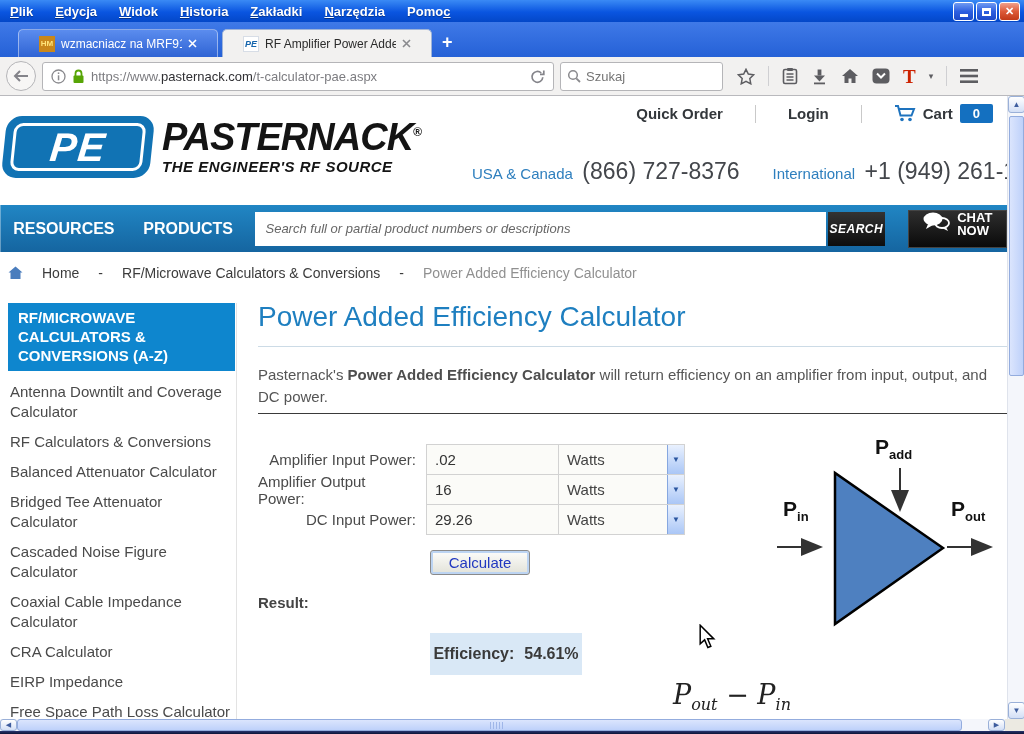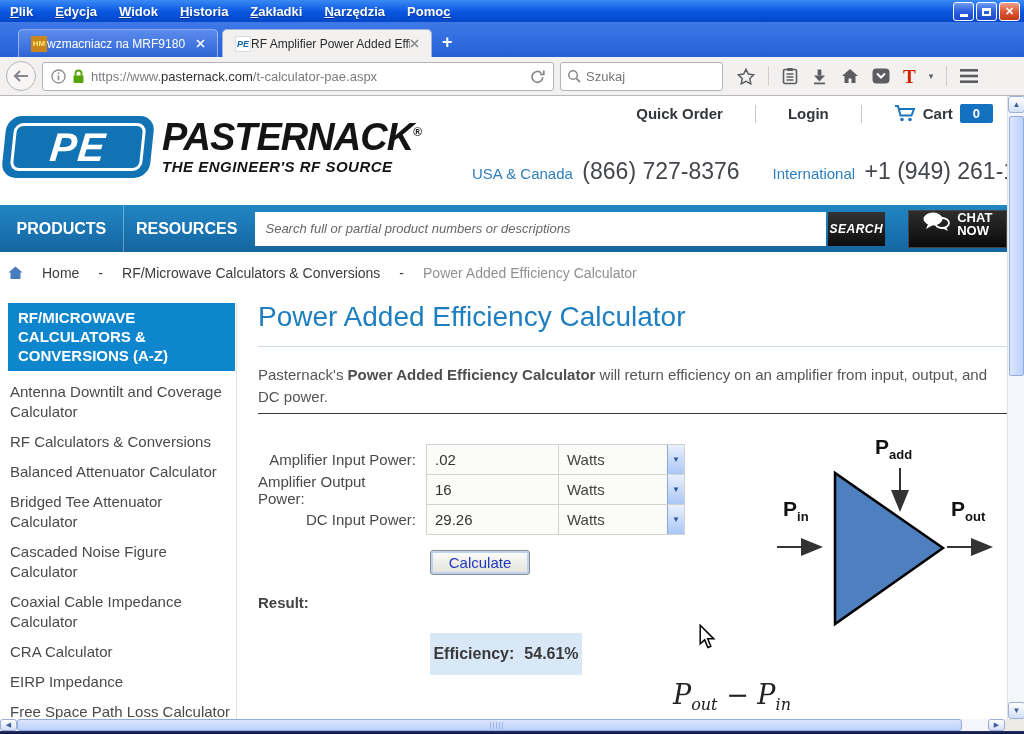--- a/index.html
+++ b/index.html
@@ -13,21 +13,21 @@
   .menu-item .mn { text-decoration:underline; }
   .winbtns { position:absolute; right:4px; top:2px; display:flex; gap:2px; }
   .wbtn { width:21px; height:19px; border:1px solid #fff; border-radius:3px; font-size:11px; color:#fff; display:flex; align-items:center; justify-content:center; }
   .wbtn.min,.wbtn.res { background:linear-gradient(180deg,#6f9af2 0%,#2d5fe0 50%,#1c49c8 100%); }
   .wbtn.close { background:linear-gradient(180deg,#f0a08c 0%,#dd5a38 50%,#c23a18 100%); font-weight:700; }
   .wbtn.min span { width:8px; height:3px; background:#fff; margin-top:8px; display:block; }
   .wbtn.res span { width:9px; height:8px; border:2px solid #fff; border-top-width:3px; display:block; }
 
   
   .tabbar { height:35px; background:linear-gradient(180deg,#3f79e8 0%,#2561d6 100%); display:flex; align-items:flex-end; padding-left:18px; }
-  .tab { height:28px; display:flex; align-items:center; padding:0 12px; border-radius:5px 5px 0 0; font-size:12px; }
+  .tab { height:28px; display:flex; align-items:center; padding:0 20px; border-radius:5px 5px 0 0; font-size:12px; gap:6px; }
   .tab.inactive { width:200px; background:linear-gradient(180deg,#5b8cee 0%,#2f64d4 100%); border:1px solid rgba(255,255,255,.45); border-bottom:none; color:#fff; }
   .tab.active { width:210px; background:#f2f1f0; border:1px solid #9fb4d8; border-bottom:none; color:#2b2b2b; }
   .tab-title { flex:1; overflow:hidden; white-space:nowrap; }
   .favicon { width:16px; height:16px; flex:none; display:flex; align-items:center; justify-content:center; font-weight:700; }
   .fav-hm { background:#c9871b; color:#ffe47a; font-size:8px; }
   .fav-pe { background:#fff; color:#1464ac; font-size:9px; font-style:italic; border:1px solid #d7dde6; }
   .tab-close svg { display:block; }
   .newtab { color:#fff; font-size:18px; font-weight:700; margin:0 0 4px 10px; }
 
   
@@ -302,22 +302,22 @@
 
       <div class="phones">
         <span class="ph-label">USA &amp; Canada</span>
         <span class="ph-num">(866) 727-8376</span>
         <span class="ph-gap"></span>
         <span class="ph-label">International</span>
         <span class="ph-num">+1 (949) 261-1920</span>
       </div>
 
       <div class="mainnav">
+        <div class="nav-link nav-resources">RESOURCES</div>
         <div class="nav-link nav-products">PRODUCTS</div>
-        <div class="nav-link nav-resources">RESOURCES</div>
         <input class="nav-search" placeholder="Search full or partial product numbers or descriptions" style="">
         <button class="search-btn">SEARCH</button>
         <div class="chat-btn">
           <span>
               <svg width="28" height="22" viewBox="0 0 28 22">
                 <ellipse cx="11" cy="8" rx="9.5" ry="6.5" fill="#fff"></ellipse>
                 <path d="M6 13 L4 18 L11 14 Z" fill="#fff"></path>
                 <ellipse cx="20" cy="12" rx="7" ry="5" fill="none" stroke="#fff" stroke-width="1.8"></ellipse>
                 <path d="M24 16 L26 20 L20 17 Z" fill="#fff"></path>
               </svg>

